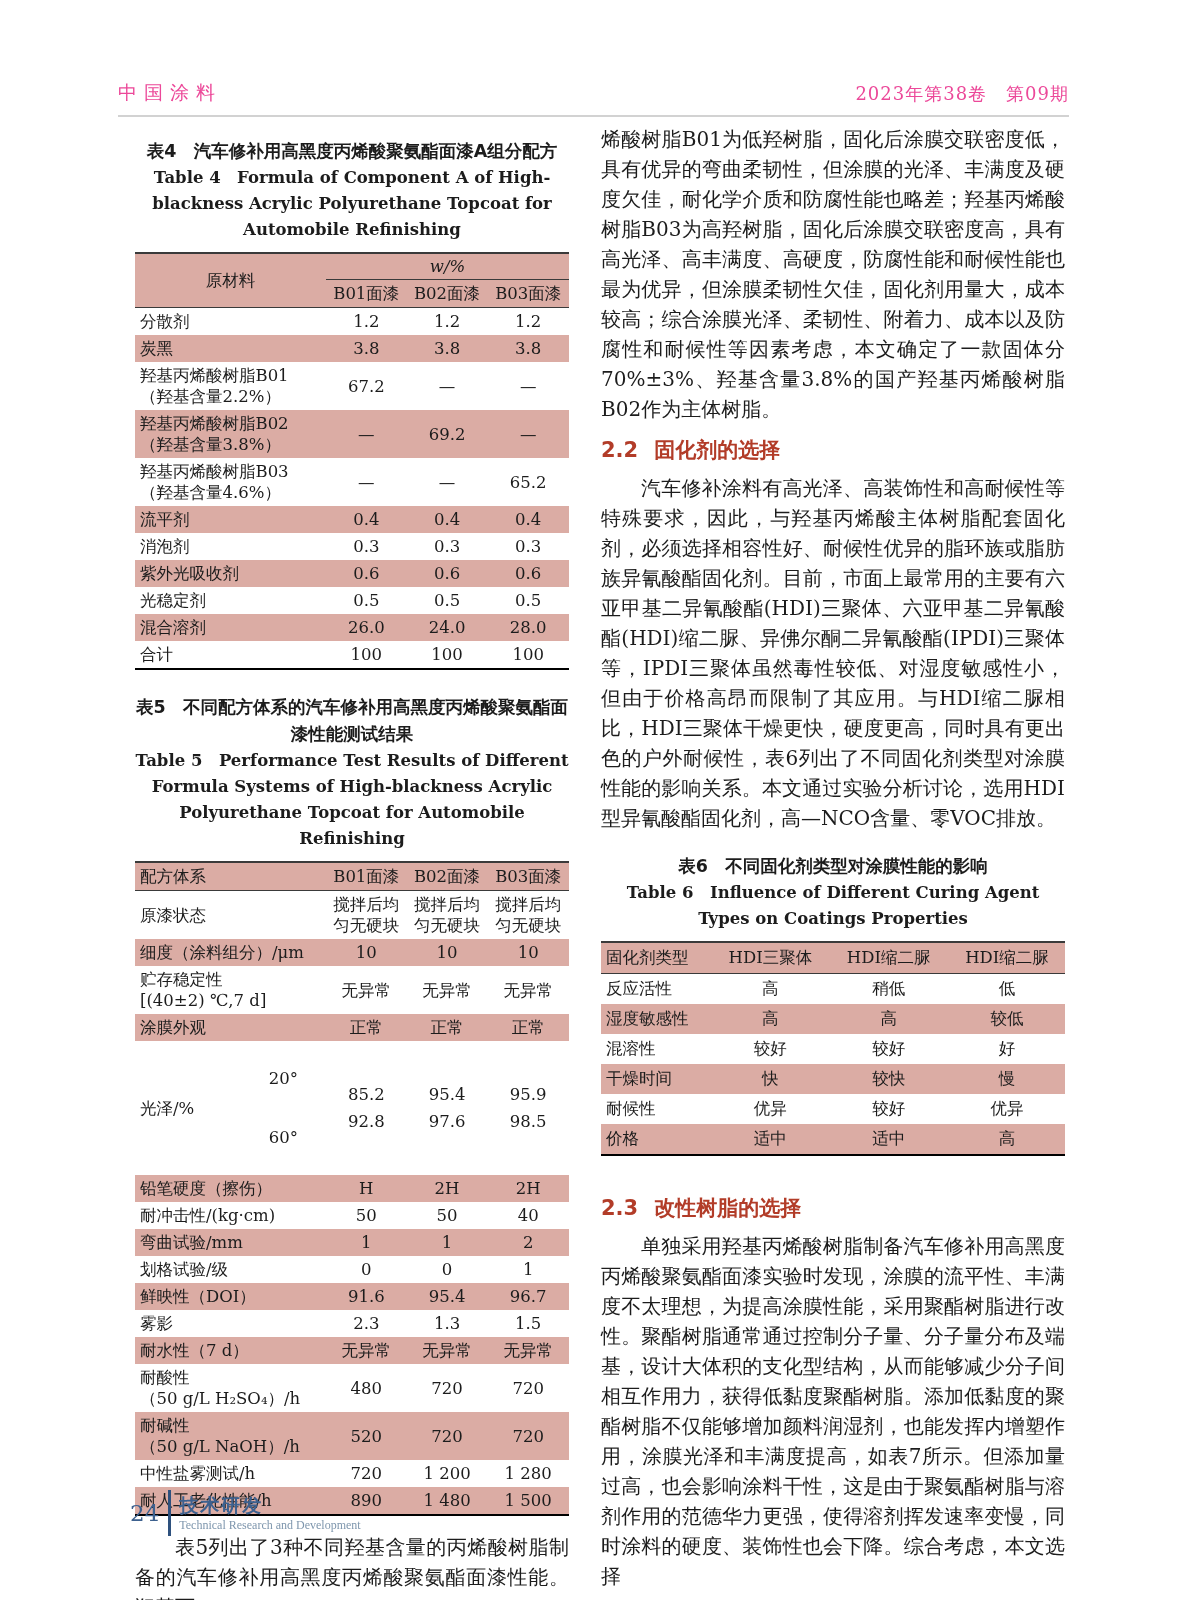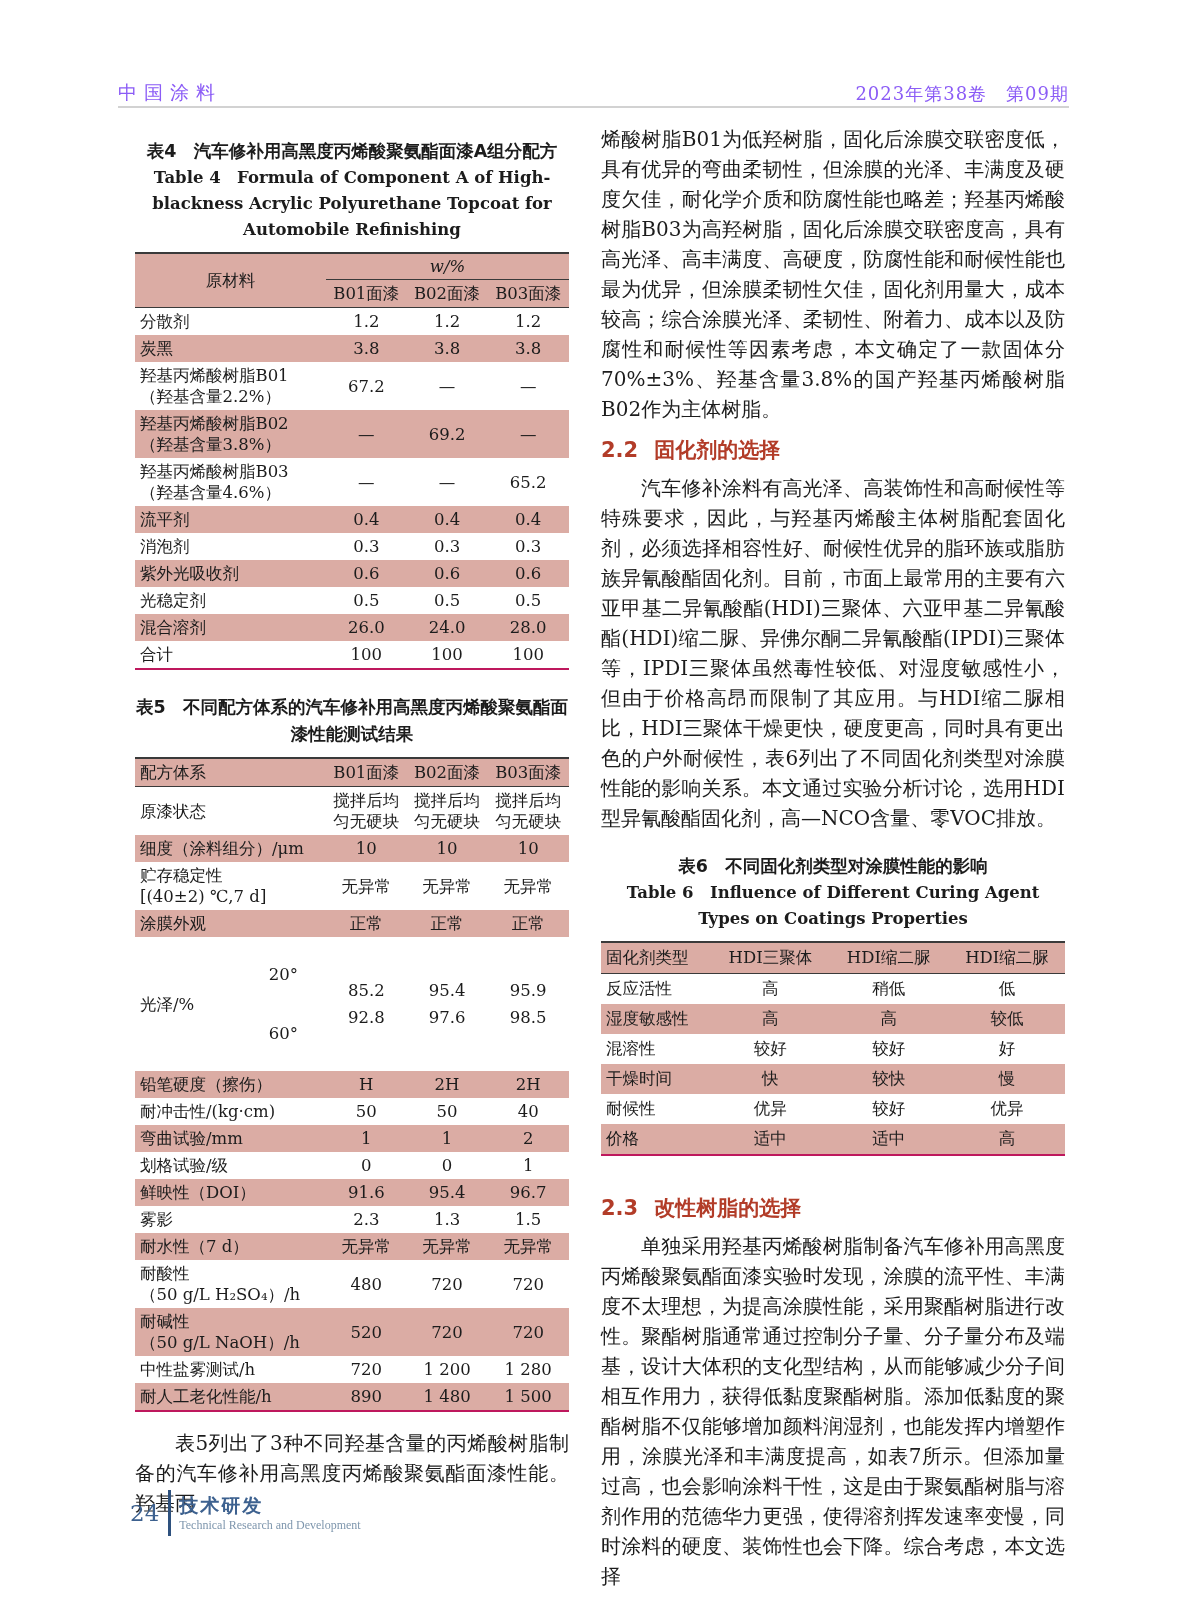--- a/index.html
+++ b/index.html
@@ -5,41 +5,41 @@
   html,body { margin:0; padding:0; }
   body {
     width:1187px; height:1600px; position:relative; background:#ffffff;
     font-family:"DejaVu Serif","Liberation Serif",serif; color:#1c1c1c;
     overflow:hidden;
   }
   
   .page-header {
     position:absolute; top:80px; left:118px; width:951px;
     display:flex; justify-content:space-between; align-items:flex-end;
-    padding-bottom:0; border-bottom:2px solid #d2d2d2; color:#8b5cf6;
+    padding-bottom:9px; border-bottom:2px solid #d2d2d2; color:#ec4899;
   }
   .journal-name { font-size:19px; letter-spacing:7px; }
   .issue-info   { font-size:18px; letter-spacing:1px; }
 
   
   .col { position:absolute; }
   .col-left  { left:135px; top:138px; width:434px; }
   .col-right { left:601px; top:124px; width:464px; }
 
   
   .caption { text-align:center; font-weight:bold; }
   .caption .cap-cn { font-family:"DejaVu Sans","Liberation Sans",sans-serif; font-size:17.5px; line-height:27px; }
   .caption .cap-en { font-family:"DejaVu Serif","Liberation Serif",serif; font-size:16.5px; line-height:26px; }
   .cap-gap { margin-top:24px; }
 
   
   table {
     width:100%; border-collapse:collapse; margin-top:9px;
     font-size:16.5px; line-height:21px;
-    border-top:2px solid #3a3a3a; border-bottom:2px solid #be185d;
+    border-top:2px solid #3a3a3a; border-bottom:2px solid #000000;
   }
   th,td { font-weight:normal; padding:3px 2px; }
   thead th { background:#dbaca4; }
   tbody tr.shade td { background:#dbaca4; }
   tbody tr:first-child td { border-top:1.3px solid #3a3a3a; }
   .lbl { text-align:left; padding-left:5px; white-space:pre-line; }
   .val { text-align:center; white-space:pre-line; }
   th.lbl-th { text-align:left; padding-left:5px; }
   th.col-th { text-align:center; }
   th.mat-th { text-align:center; }
@@ -169,20 +169,21 @@
           <td class="lbl">合计</td>
           <td class="val">100</td>
           <td class="val">100</td>
           <td class="val">100</td>
         </tr>
     </tbody>
   </table>
 
   <div class="caption cap-gap">
     <div class="cap-cn">表5　不同配方体系的汽车修补用高黑度丙烯酸聚氨酯面漆性能测试结果</div>
+    <div class="cap-en">Table 5　Performance Test Results of Different Formula Systems of High-blackness Acrylic Polyurethane Topcoat for Automobile Refinishing</div>
   </div>
 
   <table>
     <colgroup>
         <col style="width:44%">
         <col style="width:18.6%">
         <col style="width:18.6%">
         <col style="width:18.8%">
       </colgroup>
     <thead>

